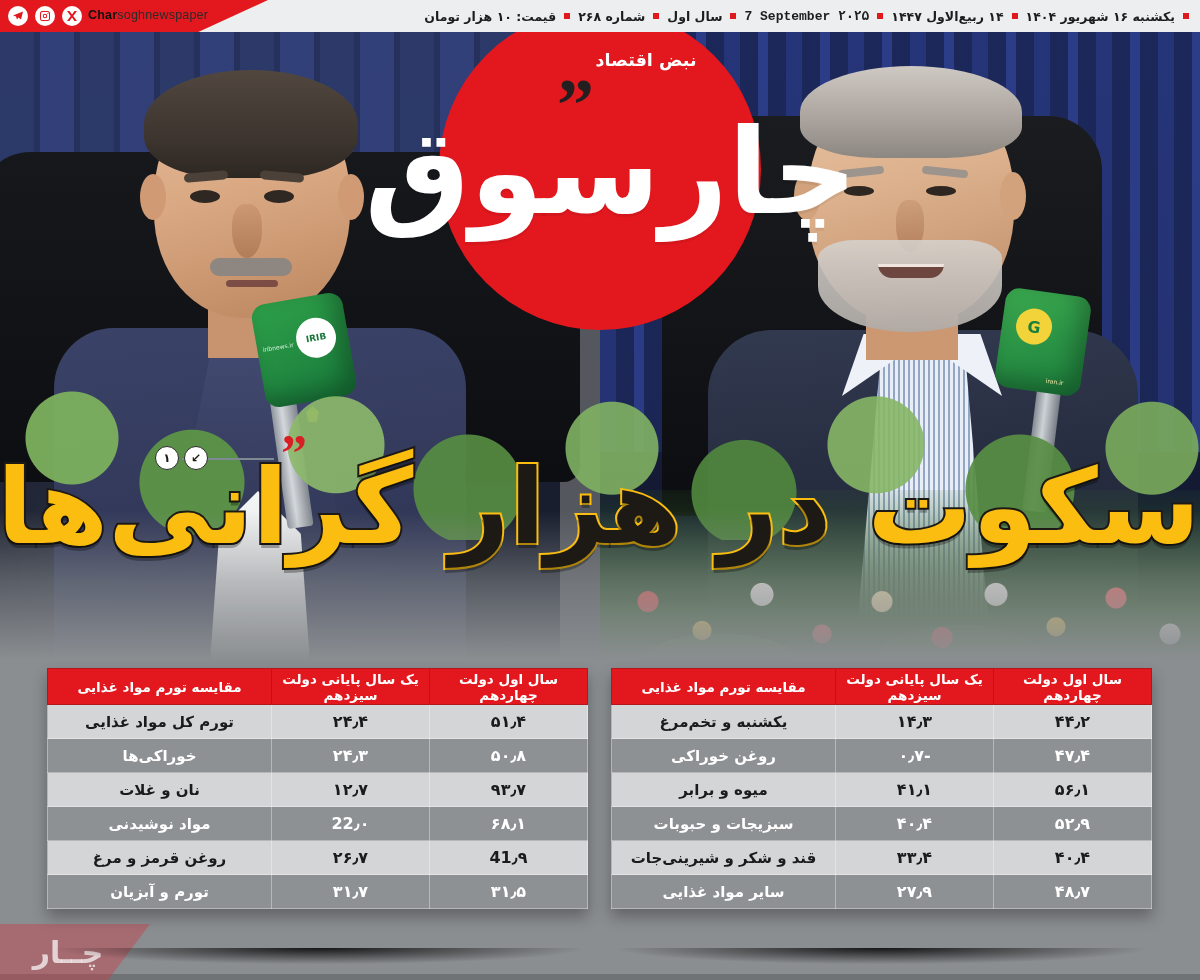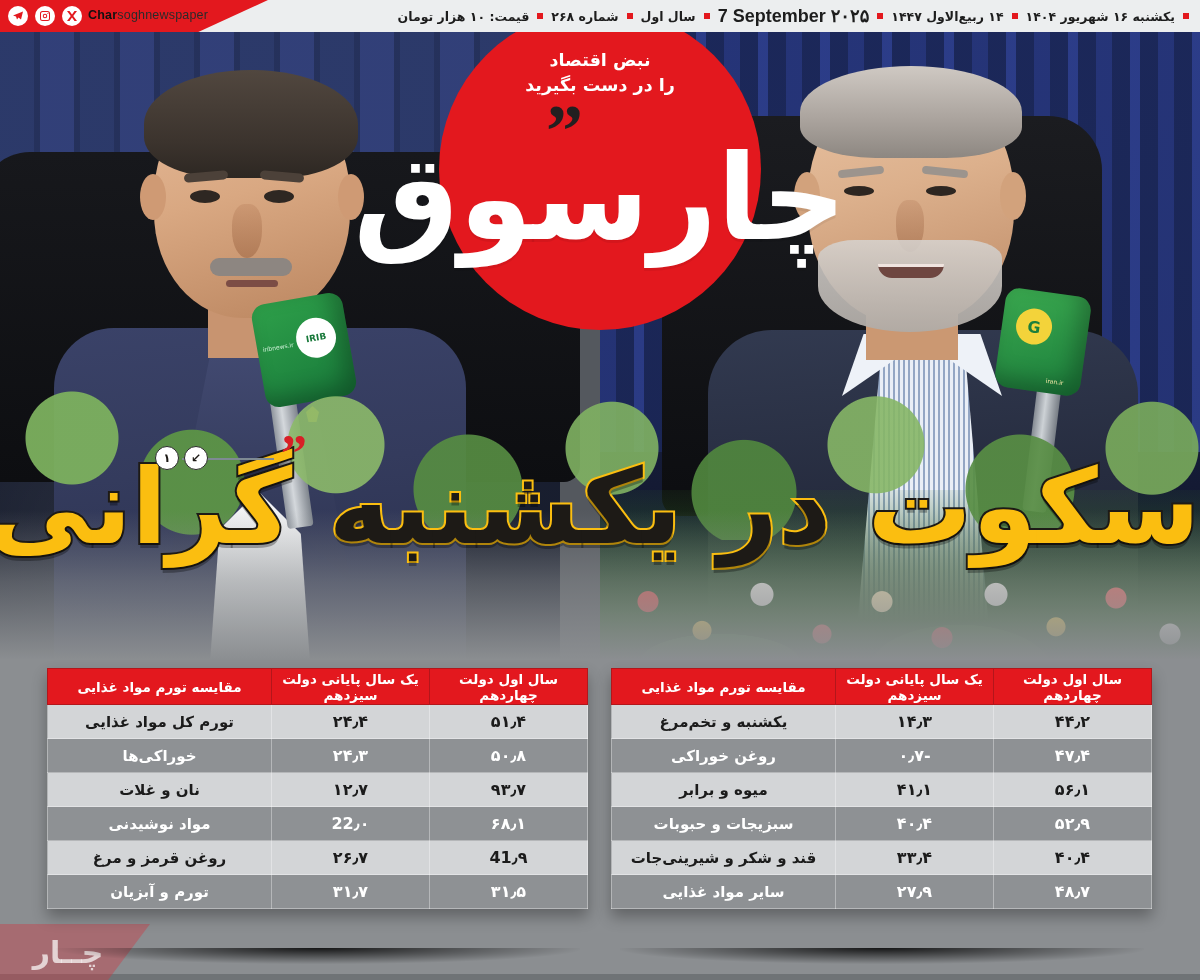--- a/index.html
+++ b/index.html
@@ -41,21 +41,21 @@
     position:absolute; top:0; right:10px; height:32px;
     display:flex; align-items:center; gap:7px; z-index:3;
     direction:rtl;
     font-size:12.5px; font-weight:bold; color:#1d1d1d;
     white-space:nowrap;
   }
   .mast-date .sep {
     display:inline-block; width:6px; height:6px; background:#e3181e;
     margin:0 1px;
   }
-  .mast-date .en { direction:ltr; font-family:Liberation Sans, sans-serif; font-size:18px;text-align:center; }
+  .mast-date .en { direction:ltr; font-family:Liberation Mono, monospace; font-size:13px;text-align:center; }
 
   
   .hero {
     position:absolute; top:32px; left:0; width:1200px; height:628px;
     overflow:hidden; background:#54585e;
   }
   
   .photo-left {
     position:absolute; top:0; left:0; width:560px; height:628px;
     background:
@@ -303,21 +303,21 @@
     position:absolute; bottom:0; left:0; width:1200px; height:150px;
     background:linear-gradient(180deg, rgba(139,142,145,0) 0%, rgba(139,142,145,.55) 48%, #8b8e91 100%);
     z-index:8;
   }
 
   
   .logo-circle {
     position:absolute; top:8px; left:50%; transform:translateX(-50%);
     width:322px; height:322px; border-radius:50%;
     background:#e3181e; z-index:30;
-    display:flex; flex-direction:column; align-items:center;
+    display:flex; flex-direction:column; 
   }
   .logo-tag {
     margin-top:40px; width:230px; text-align:center;
     color:#ffffff; font-size:17.5px; font-weight:bold; line-height:1.45;
     direction:rtl; letter-spacing:.4px;
   }
   .logo-wordmark {
     position:relative; margin-top:4px; width:300px; height:190px;
     display:flex; align-items:center; justify-content:center;
   }
@@ -534,36 +534,35 @@
       <span class="sep"></span>
       <span>شماره ۲۶۸</span>
       <span class="sep"></span>
       <span>قیمت: ۱۰ هزار تومان</span>
     </div>
   </div>
 
   <div class="logo-circle">
     <div class="logo-tag">
       <div>نبض اقتصاد</div>
-      <div>را در دست بگیرید</div>
     </div>
     <div class="logo-wordmark">
       <span class="logo-quote">”</span>
       <span class="logo-word">چارسوق</span>
     </div>
   </div>
 
   <div class="headline-wrap">
     <div class="badges">
       <div class="badge-c">↙</div>
       <div class="badge-c">۱</div>
     </div>
     <div class="badge-line"></div>
     <div class="quote-mark">”</div>
-    <h1 class="headline"><span>سکوت</span> <span class="blk">در یکشنبه</span> <span>گرانی‌ها</span></h1>
+    <h1 class="headline"><span>سکوت</span> <span class="blk">در هزار</span> <span>گرانی‌ها</span></h1>
   </div>
 
 
   <div class="tables">
 
     <div class="tbl-shell">
       <table class="tbl">
         <colgroup>
             <col class="c-v2">
             <col class="c-v1">

